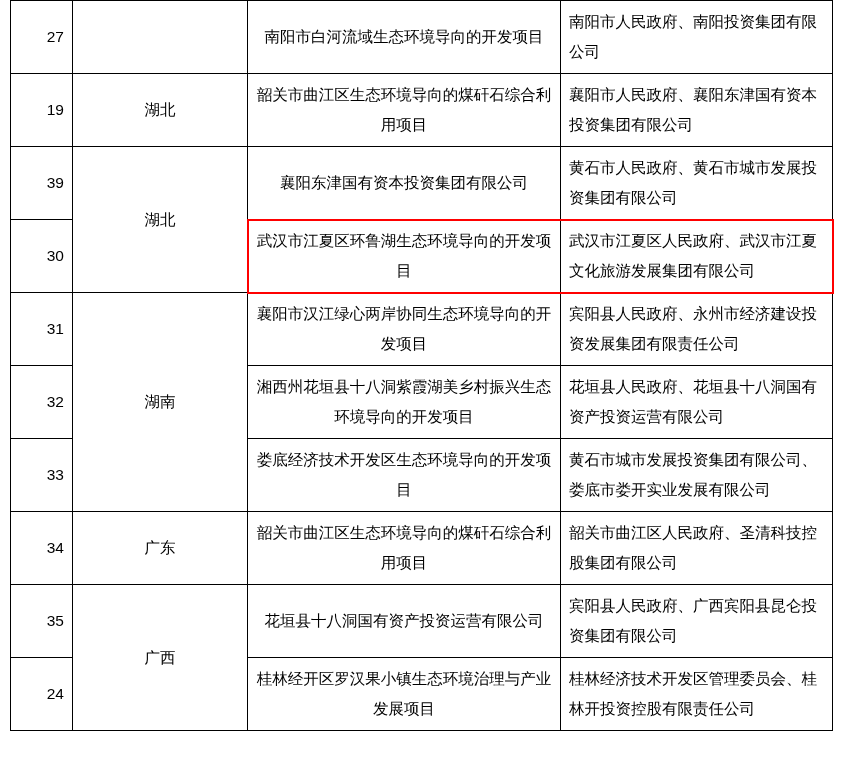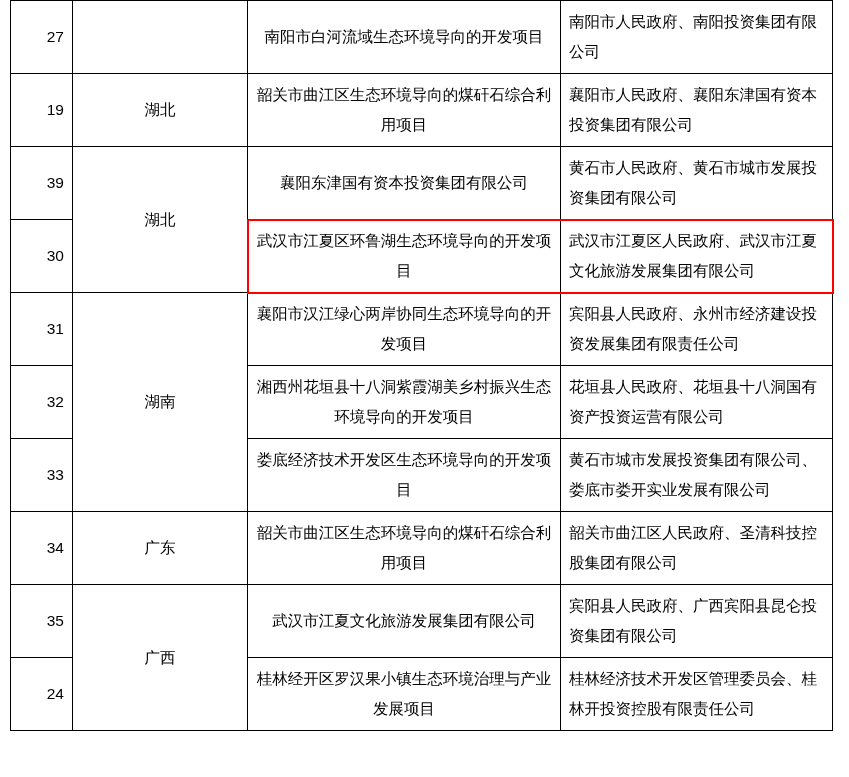--- a/index.html
+++ b/index.html
@@ -134,21 +134,21 @@
       <tr class="row-h2">
         <td class="cell-no">34</td>
         <td class="cell-prov">广东</td>
         <td class="cell-name">韶关市曲江区生态环境导向的煤矸石综合利用项目</td>
         <td class="cell-unit">韶关市曲江区人民政府、圣清科技控股集团有限公司</td>
       </tr>
 
       <tr class="row-h2">
         <td class="cell-no">35</td>
         <td class="cell-prov" rowspan="2">广西</td>
-        <td class="cell-name">武汉市江夏文化旅游发展集团有限公司</td>
+        <td class="cell-name">花垣县十八洞国有资产投资运营有限公司</td>
         <td class="cell-unit">宾阳县人民政府、广西宾阳县昆仑投资集团有限公司</td>
       </tr>
 
       <tr class="row-h2">
         <td class="cell-no">24</td>
         <td class="cell-name">桂林经开区罗汉果小镇生态环境治理与产业发展项目</td>
         <td class="cell-unit">桂林经济技术开发区管理委员会、桂林开投资控股有限责任公司</td>
       </tr>
 
     </tbody>

